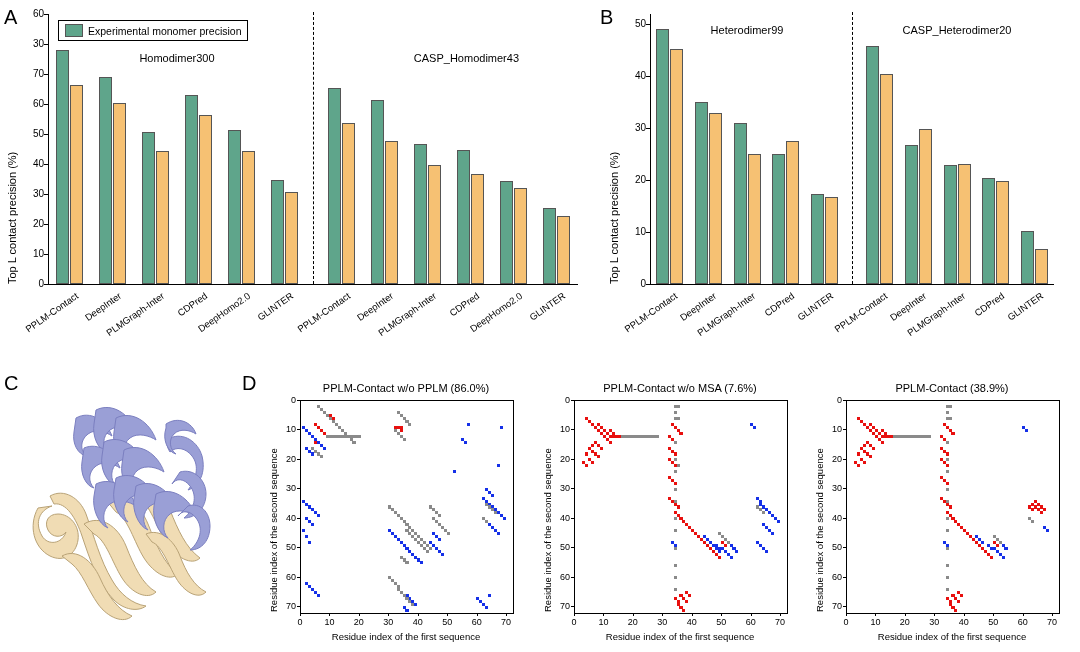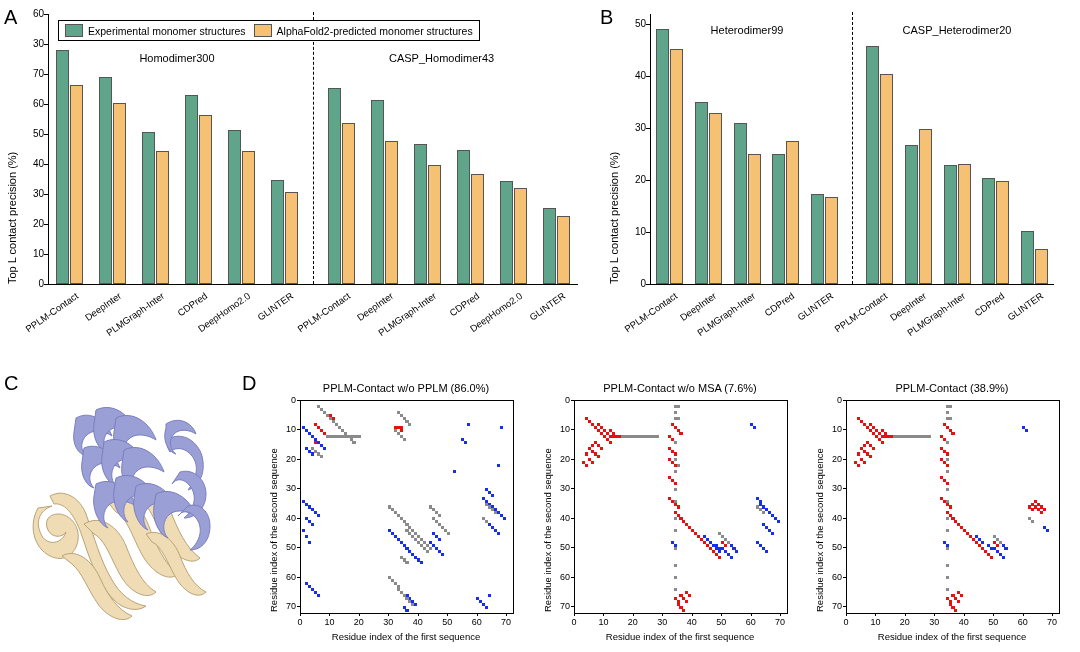--- a/index.html
+++ b/index.html
@@ -142,21 +142,21 @@
     <div class="bar green" style="left:185px; top:95px; width:13px; height:189px;"></div>
     <div class="bar orange" style="left:199px; top:115.4px; width:13px; height:168.6px;"></div>
     <div class="catlabel" style="left:112.5px; top:290px; width:90px;">CDPred</div>
     <div class="bar green" style="left:228px; top:130.10000000000002px; width:13px; height:153.89999999999998px;"></div>
     <div class="bar orange" style="left:242px; top:151.10000000000002px; width:13px; height:132.89999999999998px;"></div>
     <div class="catlabel" style="left:155.5px; top:290px; width:90px;">DeepHomo2.0</div>
     <div class="bar green" style="left:271px; top:180.2px; width:13px; height:103.80000000000001px;"></div>
     <div class="bar orange" style="left:285px; top:191.60000000000002px; width:13px; height:92.39999999999998px;"></div>
     <div class="catlabel" style="left:198.5px; top:290px; width:90px;">GLINTER</div>
     <div class="dash-sep" style="left:313px; top:12px; height:272px;"></div>
-    <div class="group-title" style="left:389px; top:52px; width:120px; text-align:left;">CASP_Homodimer43</div>
+    <div class="group-title" style="left:399px; top:52px; width:120px; text-align:right;">CASP_Homodimer43</div>
     <div class="bar green" style="left:328px; top:88.4px; width:13px; height:195.6px;"></div>
     <div class="bar orange" style="left:342px; top:122.60000000000002px; width:13px; height:161.39999999999998px;"></div>
     <div class="catlabel" style="left:255.5px; top:290px; width:90px;">PPLM-Contact</div>
     <div class="bar green" style="left:371px; top:100.1px; width:13px; height:183.9px;"></div>
     <div class="bar orange" style="left:385px; top:141.20000000000002px; width:13px; height:142.79999999999998px;"></div>
     <div class="catlabel" style="left:298.5px; top:290px; width:90px;">DeepInter</div>
     <div class="bar green" style="left:414px; top:143.89999999999998px; width:13px; height:140.10000000000002px;"></div>
     <div class="bar orange" style="left:428px; top:164.60000000000002px; width:13px; height:119.39999999999998px;"></div>
     <div class="catlabel" style="left:341.5px; top:290px; width:90px;">PLMGraph-Inter</div>
     <div class="bar green" style="left:457px; top:150.2px; width:13px; height:133.8px;"></div>
@@ -164,25 +164,21 @@
     <div class="catlabel" style="left:384.5px; top:290px; width:90px;">CDPred</div>
     <div class="bar green" style="left:500px; top:181.4px; width:13px; height:102.6px;"></div>
     <div class="bar orange" style="left:514px; top:188px; width:13px; height:96px;"></div>
     <div class="catlabel" style="left:427.5px; top:290px; width:90px;">DeepHomo2.0</div>
     <div class="bar green" style="left:543px; top:207.8px; width:13px; height:76.19999999999999px;"></div>
     <div class="bar orange" style="left:557px; top:216.2px; width:13px; height:67.80000000000001px;"></div>
     <div class="catlabel" style="left:470.5px; top:290px; width:90px;">GLINTER</div>
     <div class="legend" style="left:58px; top:20px;">
       <div class="item">
         <span class="swatch" style="background:#5fa58b;"></span>
-        <span style="font-size:10.5px;">Experimental monomer structures</span>
-      </div>
-      <div class="item">
-        <span class="swatch" style="background:#f6c173;"></span>
-        <span style="font-size:10.5px;">AlphaFold2-predicted monomer structures</span>
+        <span style="font-size:10.5px;">Experimental monomer precision</span>
       </div>
     </div>
   </div>
 
 <div class="panel-letter" style="left:600px; top:6px;">B</div>
 <div id="panelB">
     <div class="axis-line" style="left:650px; top:14px; width:1.2px; height:270px;"></div>
     <div class="axis-line" style="left:650px; top:284px; width:404px; height:1.2px;"></div>
     <div class="tick" style="left:646px; top:284px; width:4px; height:1px;"></div>
     <div class="ticklabel" style="left:624px; top:278px; width:22px; text-align:right;">0</div>

